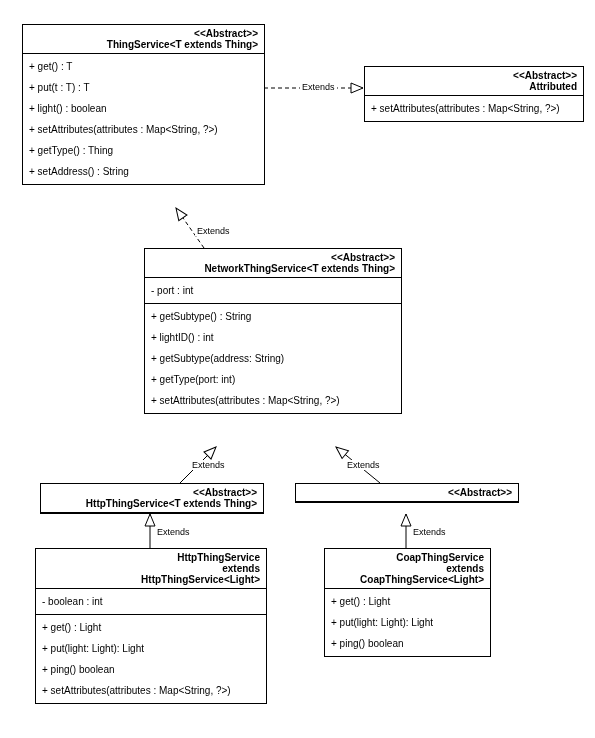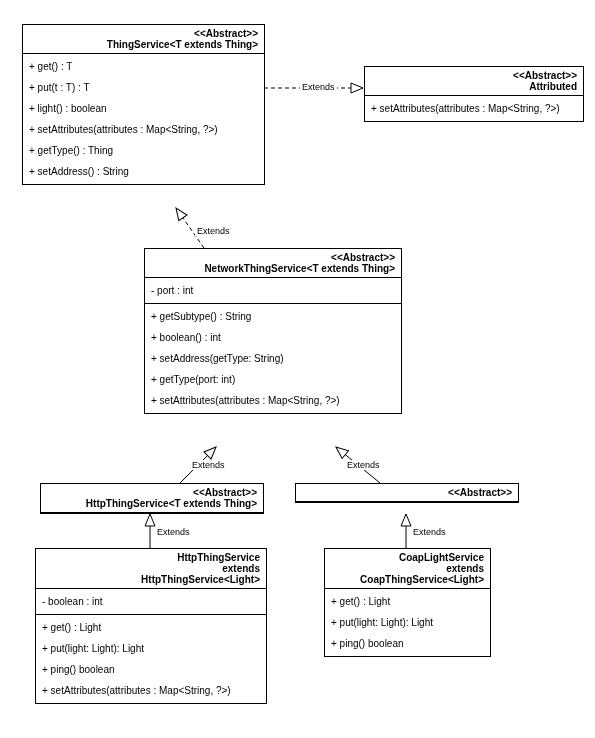--- a/index.html
+++ b/index.html
@@ -33,22 +33,22 @@
     </div>
 </div>
 
 <div class="box" style="left:144px;top:248px;width:256px">
 <div class="hdr"><span>&lt;&lt;Abstract&gt;&gt;</span><br><span>NetworkThingService&lt;T extends Thing&gt;</span></div>
 <div class="sec">
 <div class="row">- port : int</div>
 </div>
 <div class="sec">
 <div class="row">+ getSubtype() : String</div>
-<div class="row">+ boolean() : int</div>
-<div class="row">+ setAddress(getType: String)</div>
+<div class="row">+ lightID() : int</div>
+<div class="row">+ getSubtype(address: String)</div>
 <div class="row">+ getType(port: int)</div>
 <div class="row">+ setAttributes(attributes : Map&lt;String, ?&gt;)</div>
 </div>
 </div>
 
 <div class="box" style="left:40px;top:483px;width:222px">
 <div class="hdr"><span>&lt;&lt;Abstract&gt;&gt;</span><br><span>HttpThingService&lt;T extends Thing&gt;</span></div>
 </div>
 
 <div class="box" style="left:295px;top:483px;width:222px">
@@ -62,21 +62,21 @@
     </div>
 <div class="sec">
 <div class="row">+ get() : Light</div>
 <div class="row">+ put(light: Light): Light</div>
 <div class="row">+ ping() boolean</div>
 <div class="row">+ setAttributes(attributes : Map&lt;String, ?&gt;)</div>
 </div>
 </div>
 
 <div class="box" style="left:324px;top:548px;width:165px">
-<div class="hdr"><span>CoapLightService</span><br><span>extends</span><br><span>CoapThingService&lt;Light&gt;</span></div>
+<div class="hdr"><span>CoapThingService</span><br><span>extends</span><br><span>CoapThingService&lt;Light&gt;</span></div>
 <div class="sec">
 <div class="row">+ get() : Light</div>
 <div class="row">+ put(light: Light): Light</div>
 <div class="row">+ ping() boolean</div>
 </div>
 </div>
 
 <svg width="595" height="738">
 <defs>
 <marker id="tri" markerWidth="14" markerHeight="12" refX="13" refY="6" orient="auto">

